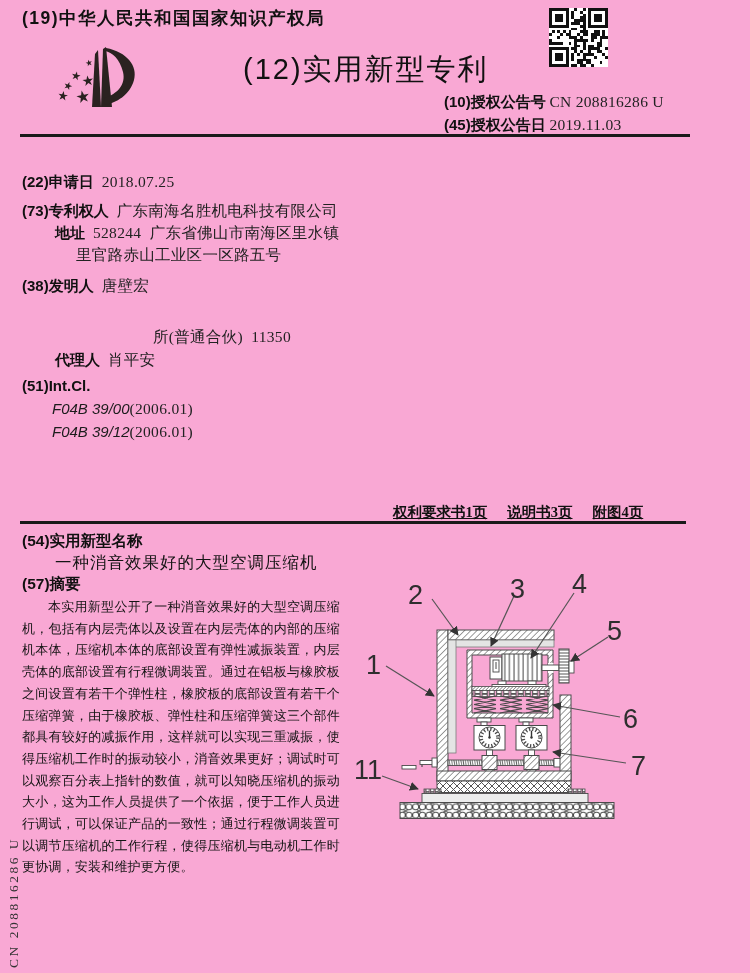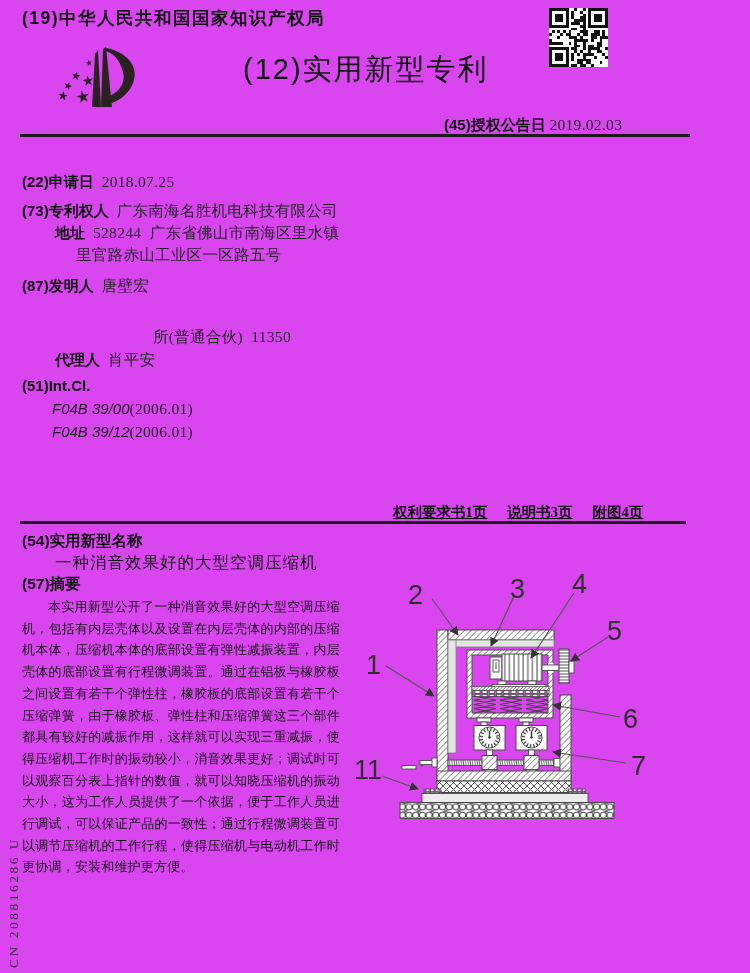--- a/index.html
+++ b/index.html
@@ -1,17 +1,17 @@
 <!DOCTYPE html>
 <html><head>
 <meta charset="utf-8">
 <style>
   html,body{margin:0;padding:0;background:#888;}
   .page{
-    position:relative;width:750px;height:973px;background:#d946ef;
+    position:relative;width:750px;height:973px;background:#f9a8d4;
     margin:0 auto;overflow:hidden;
     font-family:"Liberation Serif",serif;color:#1c1c1c;
   }
   .abs{position:absolute;}
   .sans{font-family:"Liberation Sans",sans-serif;}
   .lbl{font-family:"Liberation Sans",sans-serif;font-weight:bold;font-size:15px;color:#111;}
   .val{font-family:"Liberation Serif",serif;font-size:15.5px;color:#222;white-space:pre-wrap;letter-spacing:.3px;}
   .office{left:22px;top:6px;font-size:17.5px;font-weight:600;letter-spacing:1.5px;color:#111;}
   .doctype{left:243px;top:50px;font-size:29px;font-weight:400;letter-spacing:2px;color:#111;}
   .pubrow{left:444px;font-size:15px;white-space:nowrap;}
@@ -190,41 +190,45 @@
         <rect x="14" y="19" width="1" height="1"></rect>
         <rect x="18" y="19" width="1" height="1"></rect>
         <rect x="8" y="20" width="1" height="1"></rect>
         <rect x="9" y="20" width="1" height="1"></rect>
         <rect x="11" y="20" width="1" height="1"></rect>
         <rect x="12" y="20" width="1" height="1"></rect>
         <rect x="15" y="20" width="1" height="1"></rect>
       </g>
   </svg>
 
+  <div class="abs pubrow" style="top:93px">
+    <span class="lbl">(10)授权公告号</span>
+    <span class="val">CN 208816286 U</span>
+  </div>
   <div class="abs pubrow" style="top:116px">
     <span class="lbl">(45)授权公告日</span>
-    <span class="val">2019.02.03</span>
+    <span class="val">2019.11.03</span>
   </div>
 
   <div class="abs rule" style="left:20px;top:134px;width:670px;height:3px"></div>
 
   <div class="abs fieldrow" style="left:22px;top:173px">
     <span class="lbl">(22)申请日</span><span class="val">2018.07.25</span>
   </div>
   <div class="abs fieldrow" style="left:22px;top:201px">
     <span class="lbl">(73)专利权人</span><span class="val">广东南海名胜机电科技有限公司</span>
   </div>
   <div class="abs fieldrow" style="left:55px;top:223px">
     <span class="lbl">地址</span><span class="val">528244  广东省佛山市南海区里水镇</span>
   </div>
   <div class="abs fieldrow" style="left:76px;top:245px">
     <span class="val">里官路赤山工业区一区路五号</span>
   </div>
   <div class="abs fieldrow" style="left:22px;top:276px">
-    <span class="lbl">(87)发明人</span><span class="val">唐壁宏</span>
+    <span class="lbl">(38)发明人</span><span class="val">唐壁宏</span>
   </div>
   <div class="abs fieldrow" style="left:153px;top:327px">
     <span class="val">所(普通合伙)  11350</span>
   </div>
   <div class="abs fieldrow" style="left:55px;top:350px">
     <span class="lbl">代理人</span><span class="val">肖平安</span>
   </div>
   <div class="abs fieldrow" style="left:22px;top:377px">
     <span class="lbl">(51)Int.Cl.</span>
   </div>

